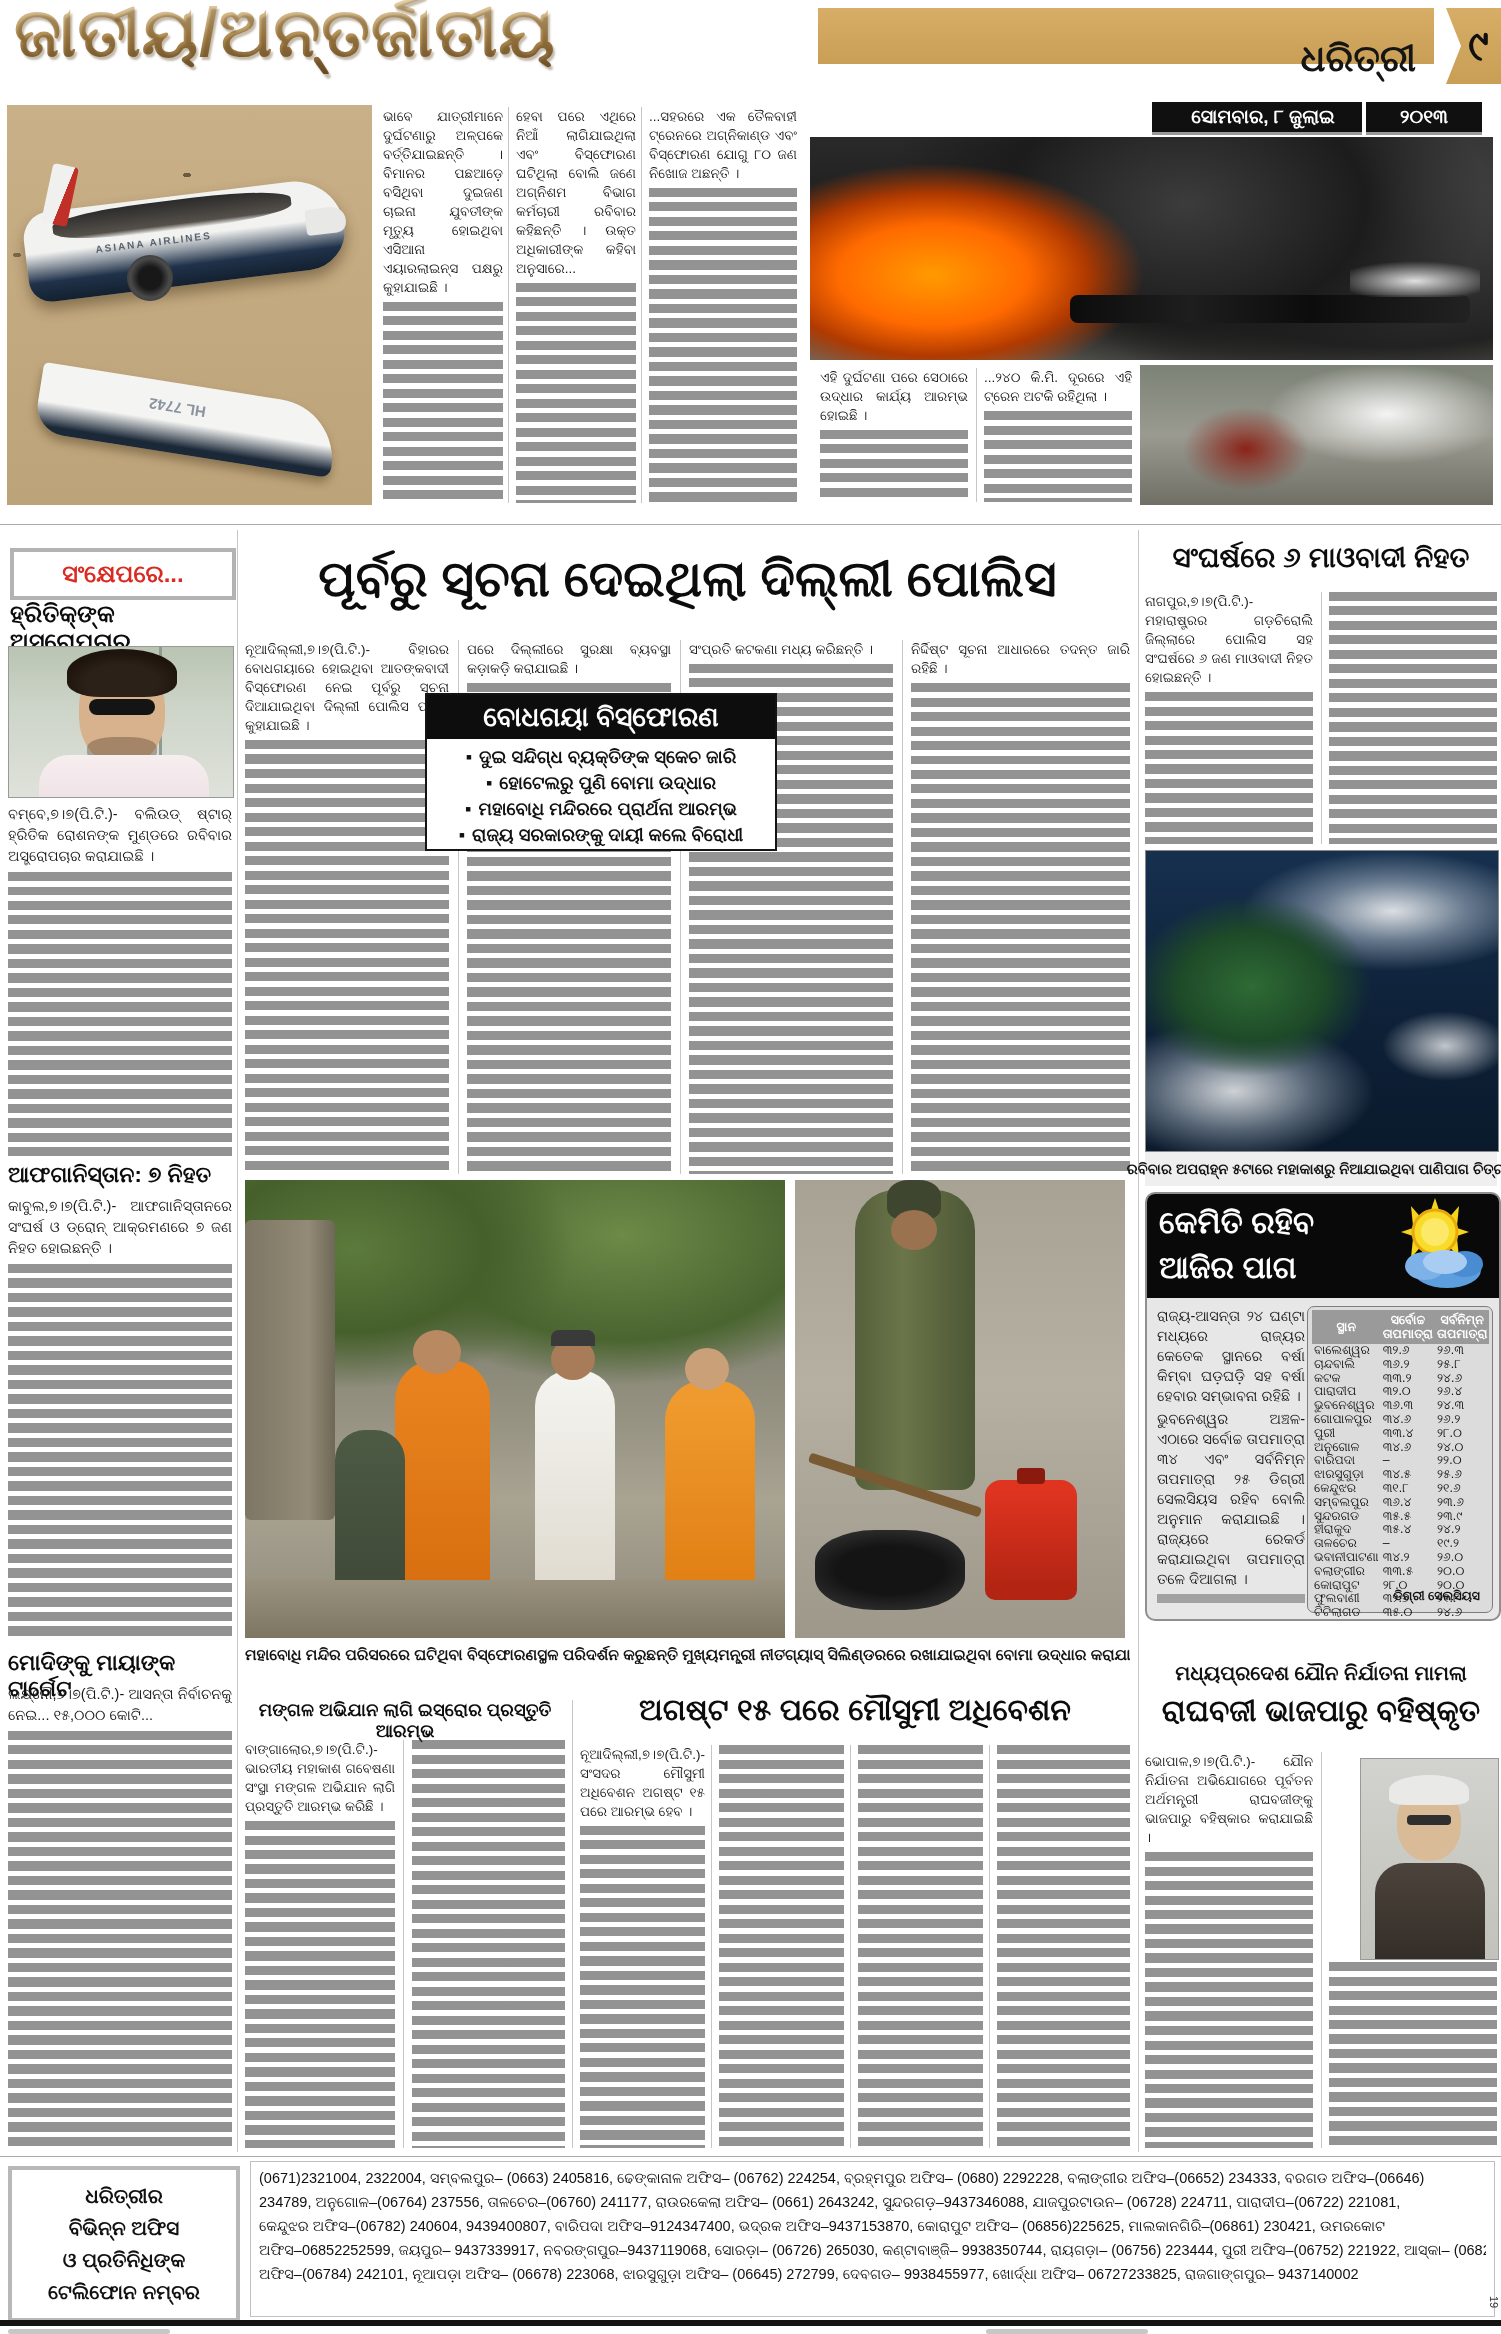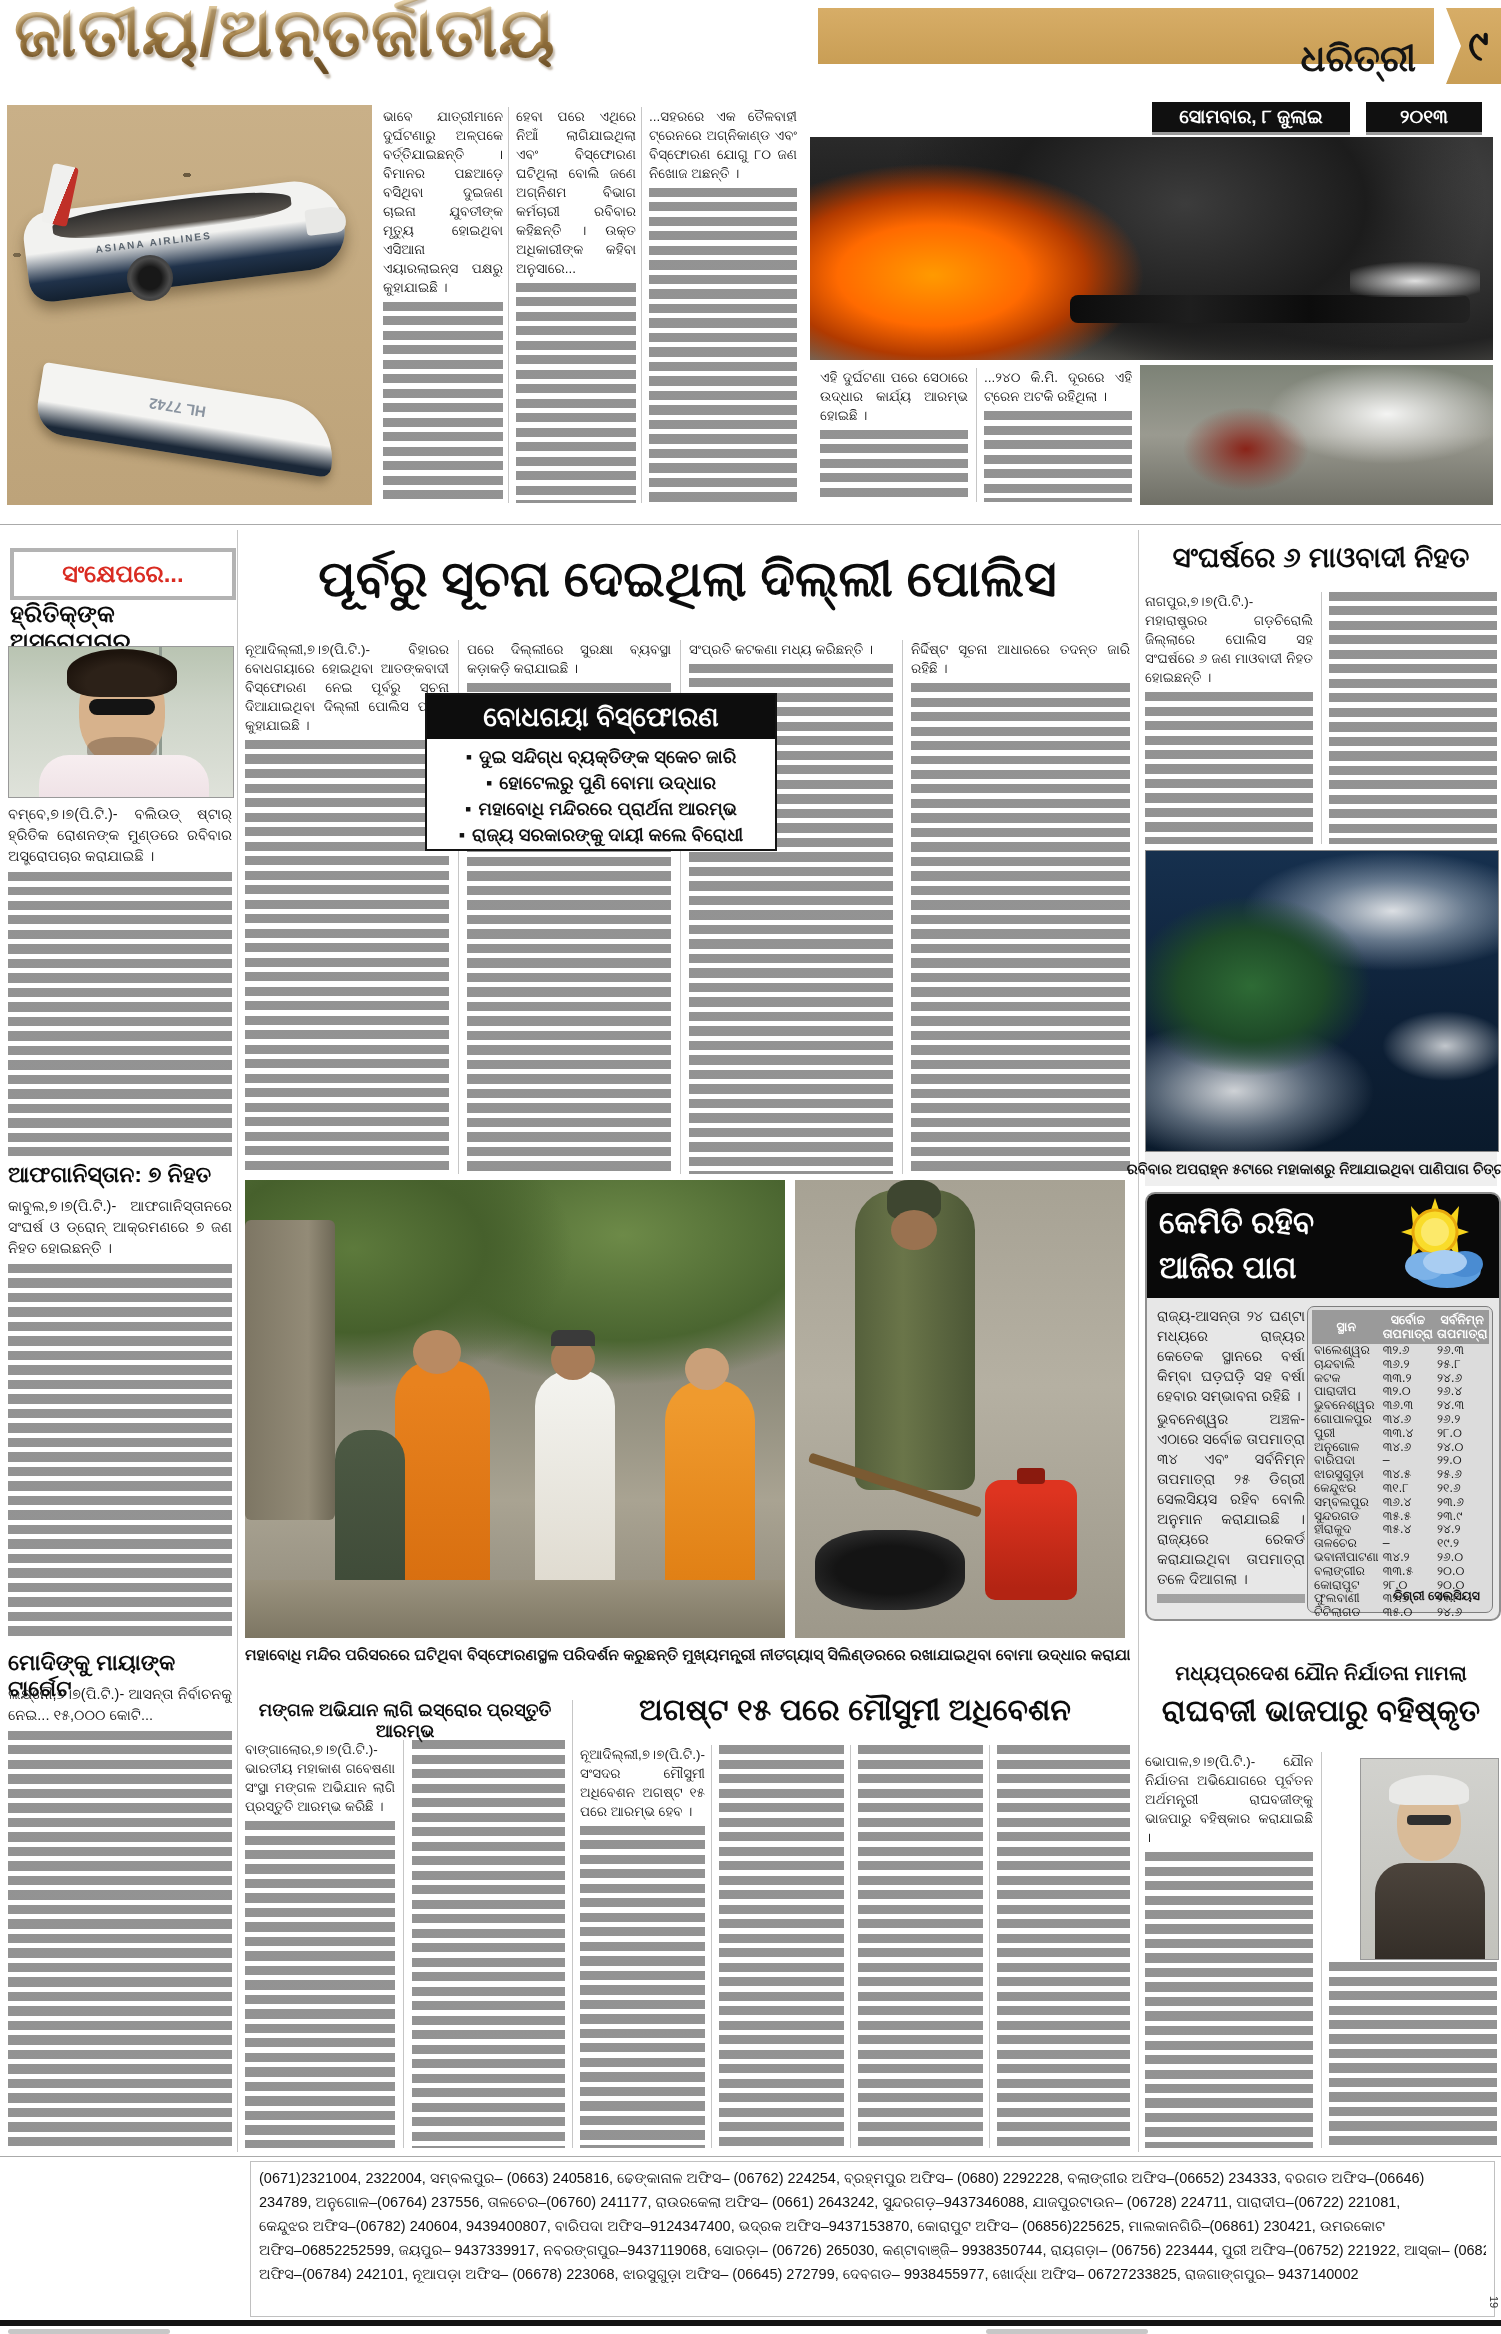--- a/index.html
+++ b/index.html
@@ -64,21 +64,21 @@
     <span id="masthead-title">ଜାତୀୟ/ଅନ୍ତର୍ଜାତୀୟ</span>
   </div>
 
   <div class="goldbar" style="left:818px;top:8px;width:616px;height:56px;display:flex;align-items:center;justify-content:flex-end;padding-right:18px;box-sizing:border-box;">
     <span style="font-size:37px;font-weight:bold;color:#151515;margin-top:45px;">ଧରିତ୍ରୀ</span>
   </div>
   <div class="goldbar" style="left:1446px;top:8px;width:55px;height:76px;clip-path:polygon(0 0,100% 0,100% 100%,0 100%,15px 50%);display:flex;align-items:center;justify-content:center;">
     <span style="font-size:42px;font-weight:bold;color:#101010;padding-left:10px;">୯</span>
   </div>
 
-  <div class="datebox" style="left:1152px;top:102px;width:198px;height:30px;">
+  <div class="datebox" style="left:1152px;top:102px;width:198px;height:30px;padding-left:12px;">
     <span>ସୋମବାର, ୮ ଜୁଲାଇ</span>
   </div>
   <div class="datebox" style="left:1366px;top:102px;width:116px;height:30px;">
     <span>୨୦୧୩</span>
   </div>
 
   <div class="photo" style="left:7px;top:105px;width:365px;height:400px;background:linear-gradient(180deg,#c9b088 0%,#c2a87e 60%,#bda37a 100%);">
     <div class="abs" style="left:-20px;top:30px;width:420px;height:170px;background:
          radial-gradient(6px 4px at 30px 120px,#7a6a4e 60%,transparent 61%),
          radial-gradient(5px 3px at 90px 150px,#8a7a5e 60%,transparent 61%),
@@ -444,20 +444,26 @@
     <div class="fill" style="margin-top:210px;"></div>
   </div>
   <div class="photo" style="left:1360px;top:1758px;width:137px;height:200px;background:linear-gradient(180deg,#d2d2ce 0%,#c2c2bc 100%);border:1px solid #999;">
     <div class="abs" style="left: 36px;top:26px;width:64px;height:76px;background:#d9bb98;border-radius:46%;"></div>
     <div class="abs" style="left:28px;top:16px;width:80px;height:30px;background:#e9e9e7;border-radius:50% 50% 20% 20%;"></div>
     <div class="abs" style="left:46px;top:56px;width:44px;height:10px;background:#2f2f2f;border-radius:4px;"></div>
     <div class="abs" style="left:14px;top:104px;width:110px;height:96px;background:linear-gradient(180deg,#4c443c,#342e28);border-radius:30px 30px 0 0;"></div>
   </div>
 
   <div class="hline" style="left:0;top:2156px;width:1501px;"></div>
+  <div id="footer-box">
+      <div>ଧରିତ୍ରୀର</div>
+      <div>ବିଭିନ୍ନ ଅଫିସ</div>
+      <div>ଓ ପ୍ରତିନିଧିଙ୍କ</div>
+      <div>ଟେଲିଫୋନ ନମ୍ବର</div>
+    </div>
   <div id="footer-phones">
       <div>(0671)2321004, 2322004, ସମ୍ବଲପୁର– (0663) 2405816, ଢେଙ୍କାନାଳ ଅଫିସ– (06762) 224254, ବ୍ରହ୍ମପୁର ଅଫିସ– (0680) 2292228, ବଲାଙ୍ଗୀର ଅଫିସ–(06652) 234333, ବରଗଡ ଅଫିସ–(06646)</div>
       <div>234789, ଅନୁଗୋଳ–(06764) 237556, ତାଳଚେର–(06760) 241177, ରାଉରକେଲା ଅଫିସ– (0661) 2643242, ସୁନ୍ଦରଗଡ଼–9437346088, ଯାଜପୁରଟାଉନ– (06728) 224711, ପାରାଦୀପ–(06722) 221081,</div>
       <div>କେନ୍ଦୁଝର ଅଫିସ–(06782) 240604, 9439400807, ବାରିପଦା ଅଫିସ–9124347400, ଭଦ୍ରକ ଅଫିସ–9437153870, କୋରାପୁଟ ଅଫିସ– (06856)225625, ମାଲକାନଗିରି–(06861) 230421, ଉମରକୋଟ</div>
       <div>ଅଫିସ–06852252599, ଜୟପୁର– 9437339917, ନବରଙ୍ଗପୁର–9437119068, ସୋରଡ଼ା– (06726) 265030, କଣ୍ଟାବାଞ୍ଜି– 9938350744, ରାୟଗଡ଼ା– (06756) 223444, ପୁରୀ ଅଫିସ–(06752) 221922, ଆସ୍କା– (06822) 273440, 272144, ଜଗତସିଂହପୁର– 9437197395, କବିସୂର୍ଯ୍ୟନଗର– (06724) 223314, ନୟାଗଡ ଅଫିସ– (06753) 252710, ଜଟଣୀ</div>
       <div>ଅଫିସ–(06784) 242101, ନୂଆପଡ଼ା ଅଫିସ– (06678) 223068, ଝାରସୁଗୁଡ଼ା ଅଫିସ– (06645) 272799, ଦେବଗଡ– 9938455977, ଖୋର୍ଦ୍ଧା ଅଫିସ– 06727233825, ରାଜଗାଙ୍ଗପୁର– 9437140002</div>
     </div>
 
   <div class="abs" style="left:0;top:2320px;width:1501px;height:6px;background:#141414;"></div>
   <div class="abs" style="left:8px;top:2329px;width:162px;height:5px;background:#c7c7c7;border-radius:3px;"></div>

